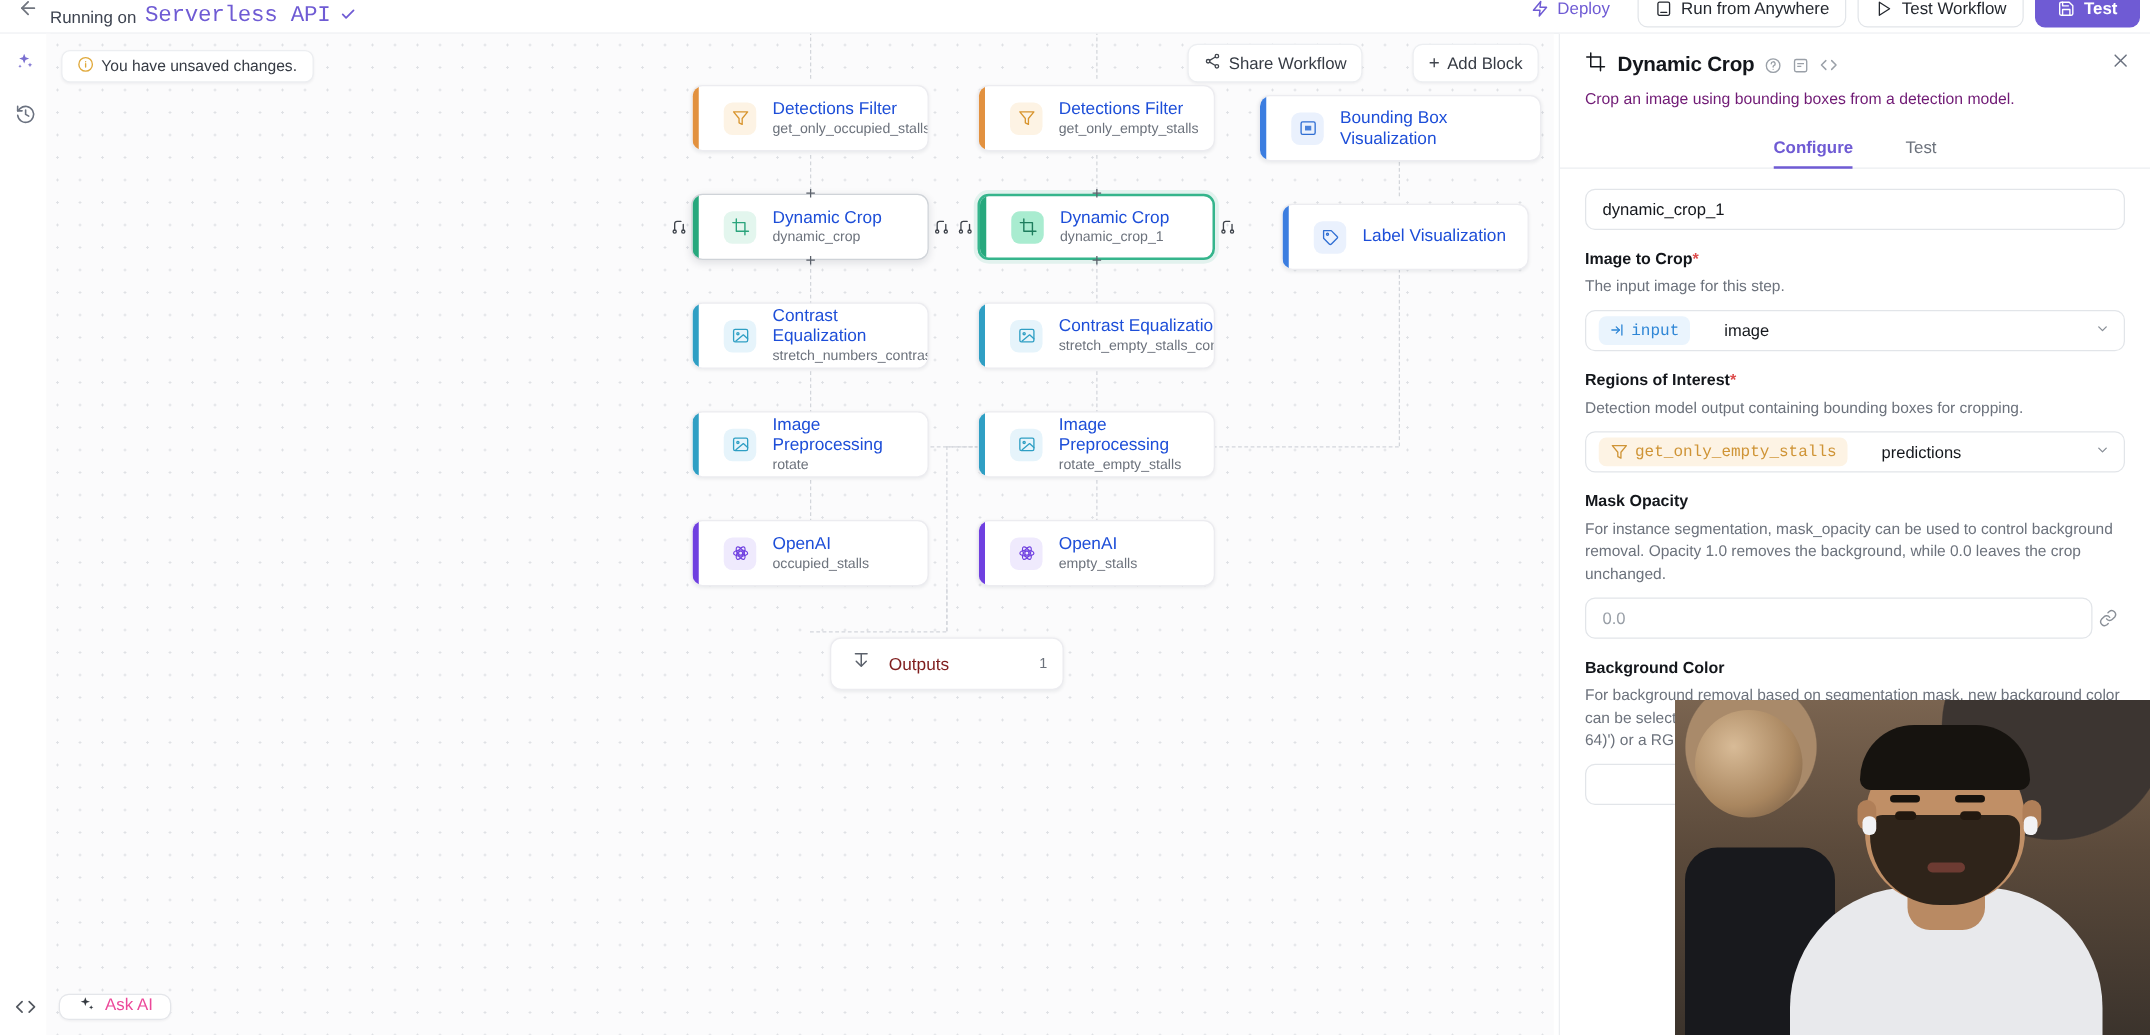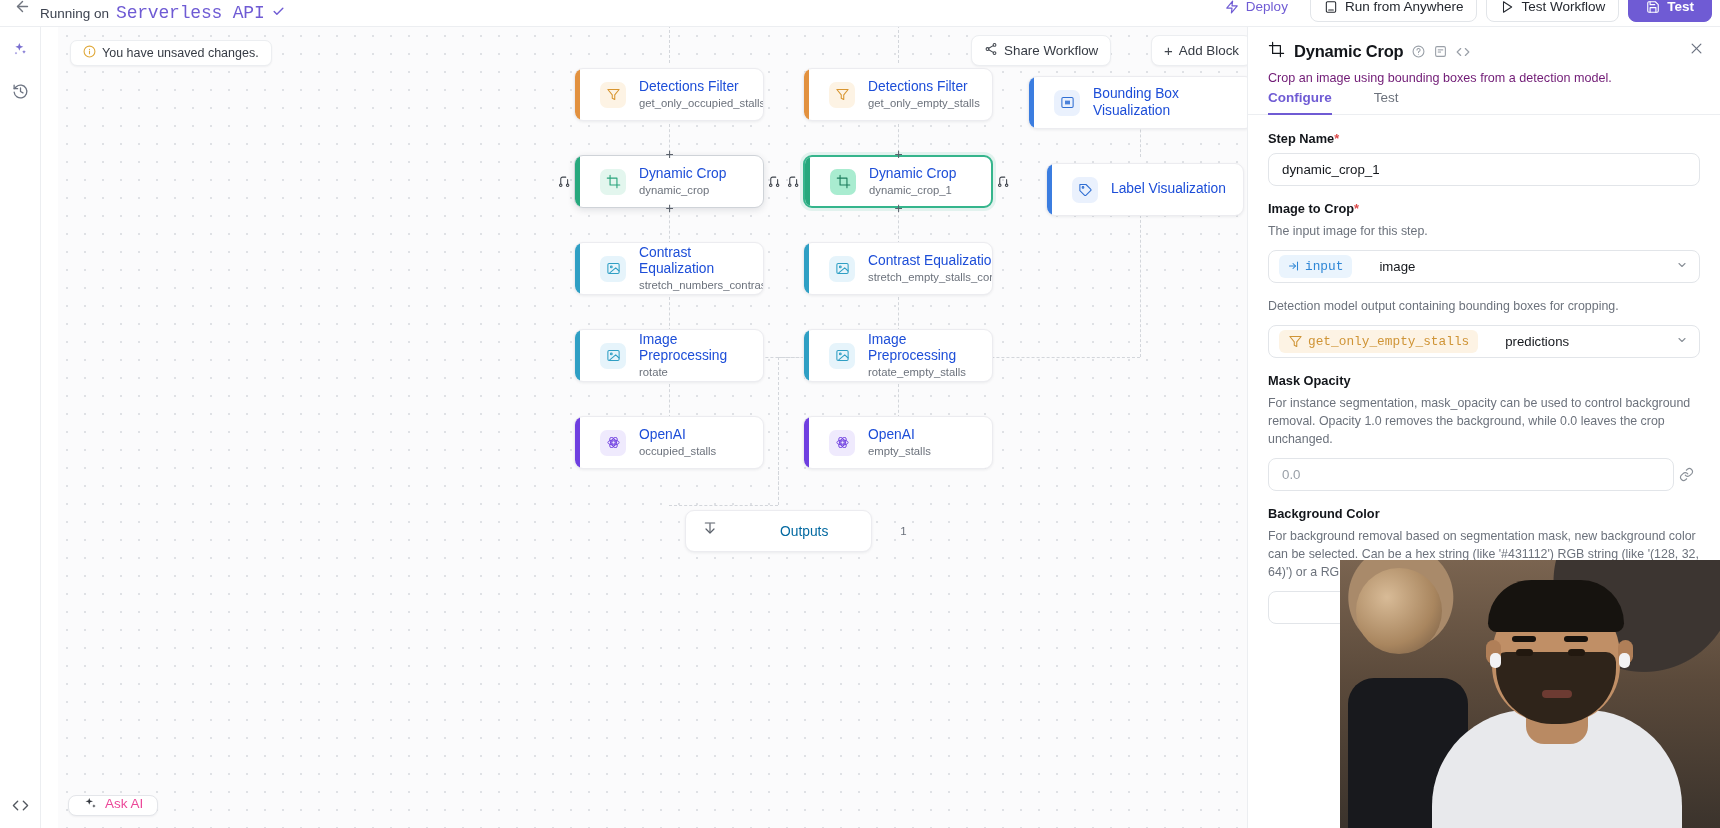--- a/index.html
+++ b/index.html
@@ -53,21 +53,21 @@
   .rail-ico {
     width: 30px; height: 30px; display: flex; align-items: center; justify-content: center;
     color: #6b7280;
   }
   .rail-ico.top1 { margin-top: 7px; color: #7a6fd0; }
   .rail-ico.top2 { margin-top: 12px; }
   .rail-ico.bottom { position: absolute; bottom: 8px; color: #52575f; }
 
   
   .canvas {
-    position: absolute; left: 58px; top: 27px; width: 1206px; height: 801px;
+    position: absolute; left: 37px; top: 27px; width: 1206px; height: 801px;
     background-color: #fbfbfc;
     background-image: radial-gradient(#dfe1e5 1px, transparent 1px);
     background-size: 18px 18px;
     overflow: hidden;
   }
 
   .unsaved {
     position: absolute; left: 12px; top: 13px;
     height: 26px; display: flex; align-items: center; gap: 6px;
     padding: 0 12px; border-radius: 7px; background: #ffffff;
@@ -121,37 +121,37 @@
   }
   .port {
     position: absolute; width: 15px; height: 15px; color: #3d424a; font-size: 12px;
   }
 
   .outputs-node {
     position: absolute; height: 42px; border-radius: 9px; background: #fff;
     border: 1px solid #ececf0; box-shadow: 0 1px 3px rgba(16,24,40,.07);
     display: flex; align-items: center; padding: 0 16px; gap: 14px;
   }
-  .outputs-node .olabel { font-size: 13.8px; color: #0369a1; margin-left: 48px; }
+  .outputs-node .olabel { font-size: 13.8px; color: #7f1d1d; }
   .outputs-node .ocount { font-size: 11.5px; color: #6c727c; margin-left: 58px; }
 
   
   .panel {
     position: absolute; right: 0; top: 27px; width: 473px; height: 801px;
     background: #ffffff; border-left: 1px solid #eceef1;
     overflow: hidden;
   }
   .panel-head { padding: 14px 20px 0 20px; position: relative; }
   .panel-title-row { display: flex; align-items: center; gap: 9px; }
   .panel-title { font-size: 16.5px; font-weight: 600; color: #13161b; letter-spacing: -0.2px; }
   .phead-ico { color: #9aa0a8; font-size: 12.5px; display:inline-flex; }
   .panel-close { position: absolute; right: 16px; top: 14px; color: #6b7280; font-size: 15px; }
   .panel-desc { margin-top: 9px; font-size: 12.6px; color: #701a75; }
 
-  .tabs { display: flex; gap: 42px; margin-top: 5px; border-bottom: 1px solid #eceef1; padding: 0 20px; }
+  .tabs { display: flex; gap: 42px; margin-top: 24px; border-bottom: 1px solid #eceef1; padding: 0 20px; justify-content: center; }
   .tab { font-size: 13.5px; color: #6c727c; padding-bottom: 9px; position: relative; }
   .tab.active { color: #6f5bd4; font-weight: 600; }
   .tab.active:after {
     content: ""; position: absolute; left: 0; right: 0; bottom: -1px; height: 2px; background: #6f5bd4;
   }
 
   .form { padding: 16px 20px 0 20px; }
   .flabel { font-size: 12.8px; font-weight: 700; color: #13161b; margin-bottom: 7px; }
   .req { color: #dd4b4b; }
   .fhelp { font-size: 12.4px; color: #6c727c; margin: 5px 0 9px 0; line-height: 1.45; }
@@ -597,21 +597,20 @@
       <div class="panel-desc">Crop an image using bounding boxes from a detection model.</div>
     </div>
 
     <div class="tabs">
       <div class="tab active">Configure</div>
       <div class="tab">Test</div>
     </div>
 
     <div class="form" id="panel-form">
         <div class="fgroup">
-          <div class="flabel"><span>Step Name</span><span class="req">*</span></div>
           <div>
             <div class="finput">
               <span>dynamic_crop_1</span>
             </div>
           </div>
         </div>
         <div class="fgroup">
           <div class="flabel"><span>Image to Crop</span><span class="req">*</span></div>
           <div class="fhelp">The input image for this step.</div>
           <div class="selectrow">
@@ -625,20 +624,21 @@
               </span>
               <span>input</span>
             </span>
             <span class="selval">image</span>
             <span class="caret"><svg width="12" height="12" viewBox="0 0 24 24" fill="none" stroke="currentColor" stroke-width="2.2" stroke-linecap="round" stroke-linejoin="round">
                 <polyline points="6 9 12 15 18 9"></polyline>
               </svg></span>
           </div>
         </div>
         <div class="fgroup">
+          <div class="flabel"><span>Regions of Interest</span><span class="req">*</span></div>
           <div class="fhelp">Detection model output containing bounding boxes for cropping.</div>
           <div class="selectrow">
             <span class="chip detect">
               <span style="display: inline-flex;">
                 <svg width="15" height="15" viewBox="0 0 24 24" fill="none" stroke="currentColor" stroke-width="1.7" stroke-linecap="round" stroke-linejoin="round">
                   <polygon points="3 4 21 4 14 12.5 14 20 10 18 10 12.5 3 4"></polygon>
                 </svg>
               </span>
               <span>get_only_empty_stalls</span>
             </span>

